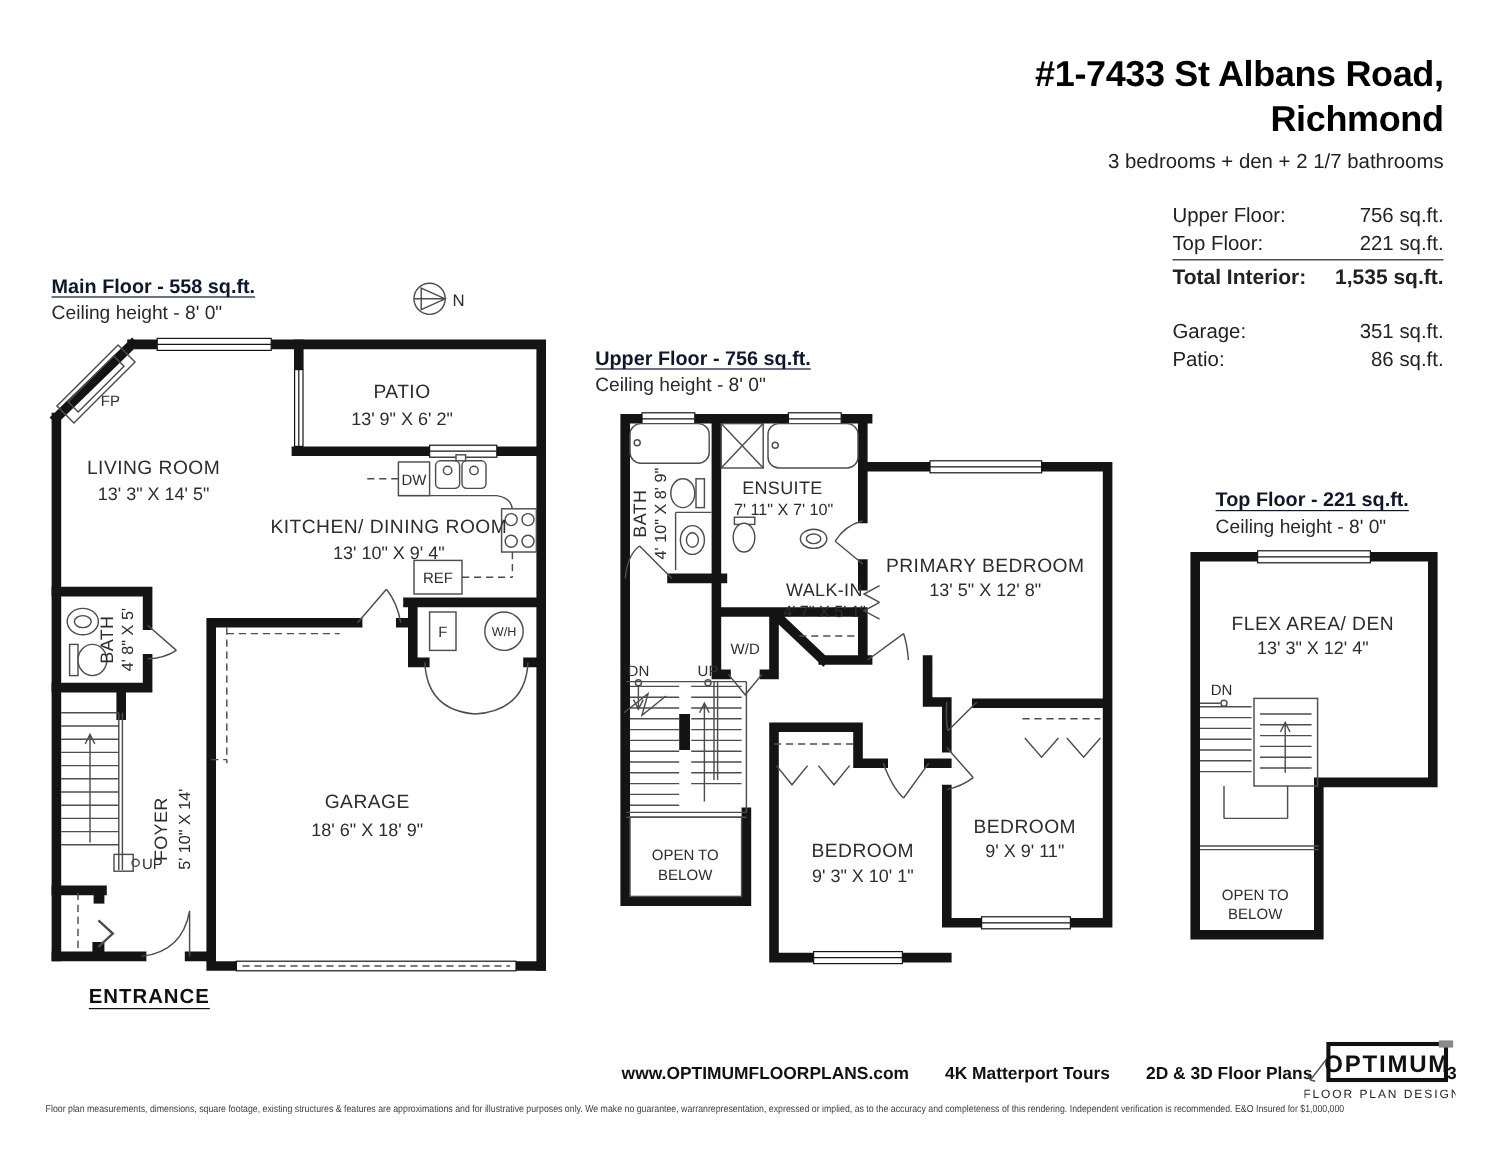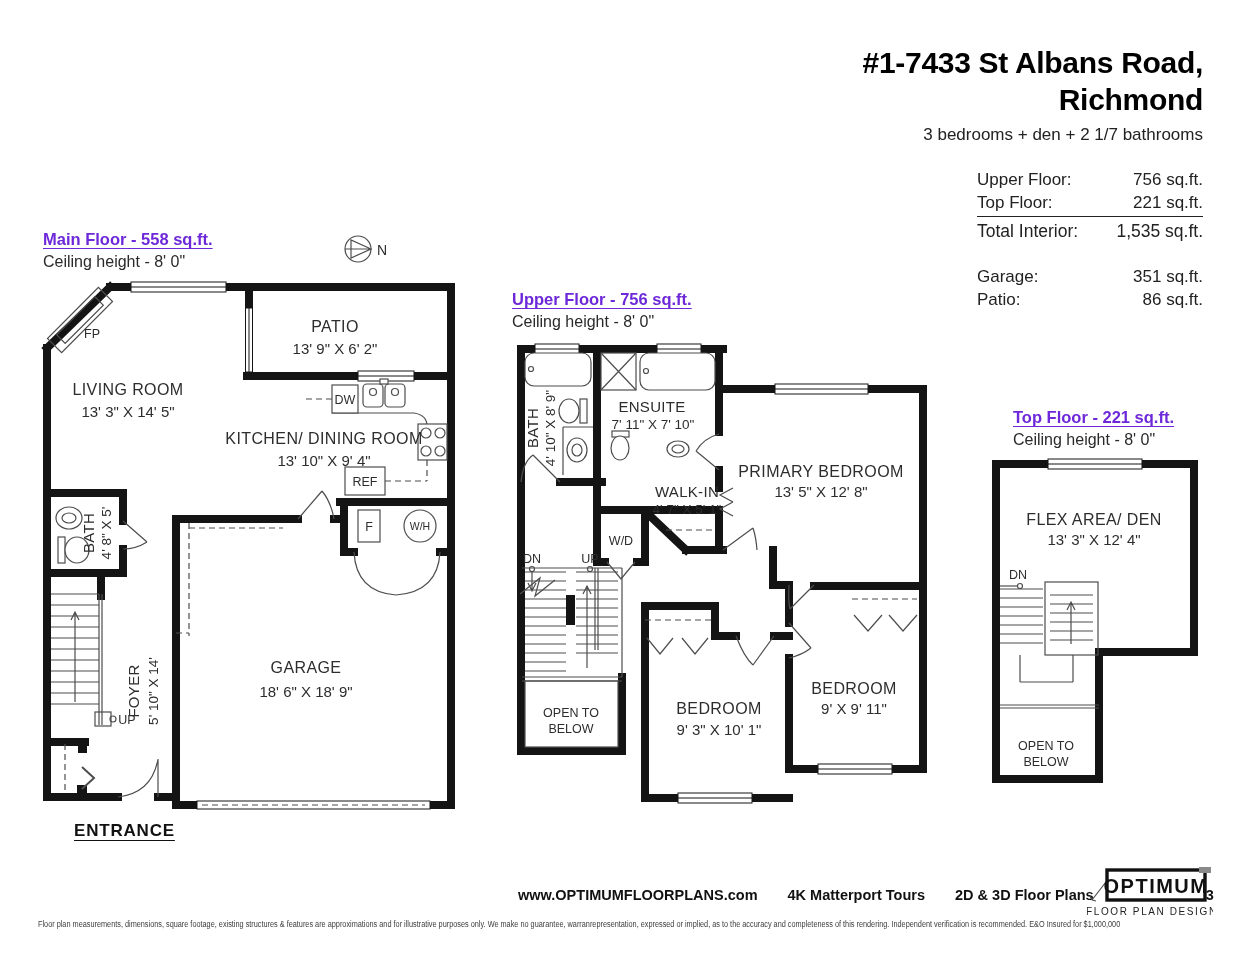--- a/index.html
+++ b/index.html
@@ -7,24 +7,24 @@
        font-family:"Liberation Sans",sans-serif;color:#222;}
   .abs{position:absolute;}
   
   .hdr{right:39px;top:44px;text-align:right;}
   .hdr .t1{font-size:30px;font-weight:bold;line-height:37px;letter-spacing:-.3px;color:#000000;}
   .hdr .sub{font-size:17px;margin-top:7px;color:#222;}
   
   .stats{right:39px;top:168px;width:226px;font-size:17px;}
   .srow{display:flex;justify-content:space-between;line-height:23px;}
   .srow.uline{border-bottom:1.6px solid #222;padding-bottom:2px;margin-bottom:3px;}
-  .srow.bold{font-weight:normal;font-size:17.5px;}
+  .srow.bold{font-weight:bold;font-size:17.5px;}
   .sgap{height:22px;}
   
-  .ftitle .l1{font-size:16.5px;font-weight:bold;text-decoration:underline;text-underline-offset:3px;color:#6d28d9;}
+  .ftitle .l1{font-size:16.5px;font-weight:bold;text-decoration:underline;text-underline-offset:3px;color:#0f172a;}
   .ftitle .l2{font-size:16px;margin-top:4px;color:#2a2a2a;}
   .entrance{left:74px;top:821px;font-size:17px;font-weight:bold;letter-spacing:.8px;
             text-decoration:underline;text-underline-offset:4px;color:#111;}
   
   .fline{left:518px;top:887px;display:flex;gap:30px;font-size:14.5px;font-weight:bold;color:#111;white-space:nowrap;}
   .disc{left:38px;top:919px;font-size:8.5px;color:#3c3c3c;white-space:nowrap;
         transform:scaleX(.86);transform-origin:left top;}
   
   svg .w{stroke:#141414;stroke-width:8;fill:none;stroke-linecap:square;}
   svg .wf{fill:#141414;stroke:none;}
@@ -73,21 +73,21 @@
   <div class="srow">
     <span>Patio:</span>
     <span>86 sq.ft.</span>
   </div>
 </div>
 
 <div class="abs ftitle" style="left:43px;top:230px;">
   <div class="l1">Main Floor - 558 sq.ft.</div>
   <div class="l2">Ceiling height - 8' 0"</div>
 </div>
-<div class="abs ftitle" style="left:512px;top:290px;">
+<div class="abs ftitle" style="left:496px;top:290px;">
   <div class="l1">Upper Floor - 756 sq.ft.</div>
   <div class="l2">Ceiling height - 8' 0"</div>
 </div>
 <div class="abs ftitle" style="left:985px;top:408px;margin-left:28px;">
   <div class="l1">Top Floor - 221 sq.ft.</div>
   <div class="l2">Ceiling height - 8' 0"</div>
 </div>
 
 <svg class="abs" style="left:342px;top:231px;" width="50" height="36" viewBox="0 0 50 36">
   <circle class="t" cx="16" cy="18" r="13"></circle>

